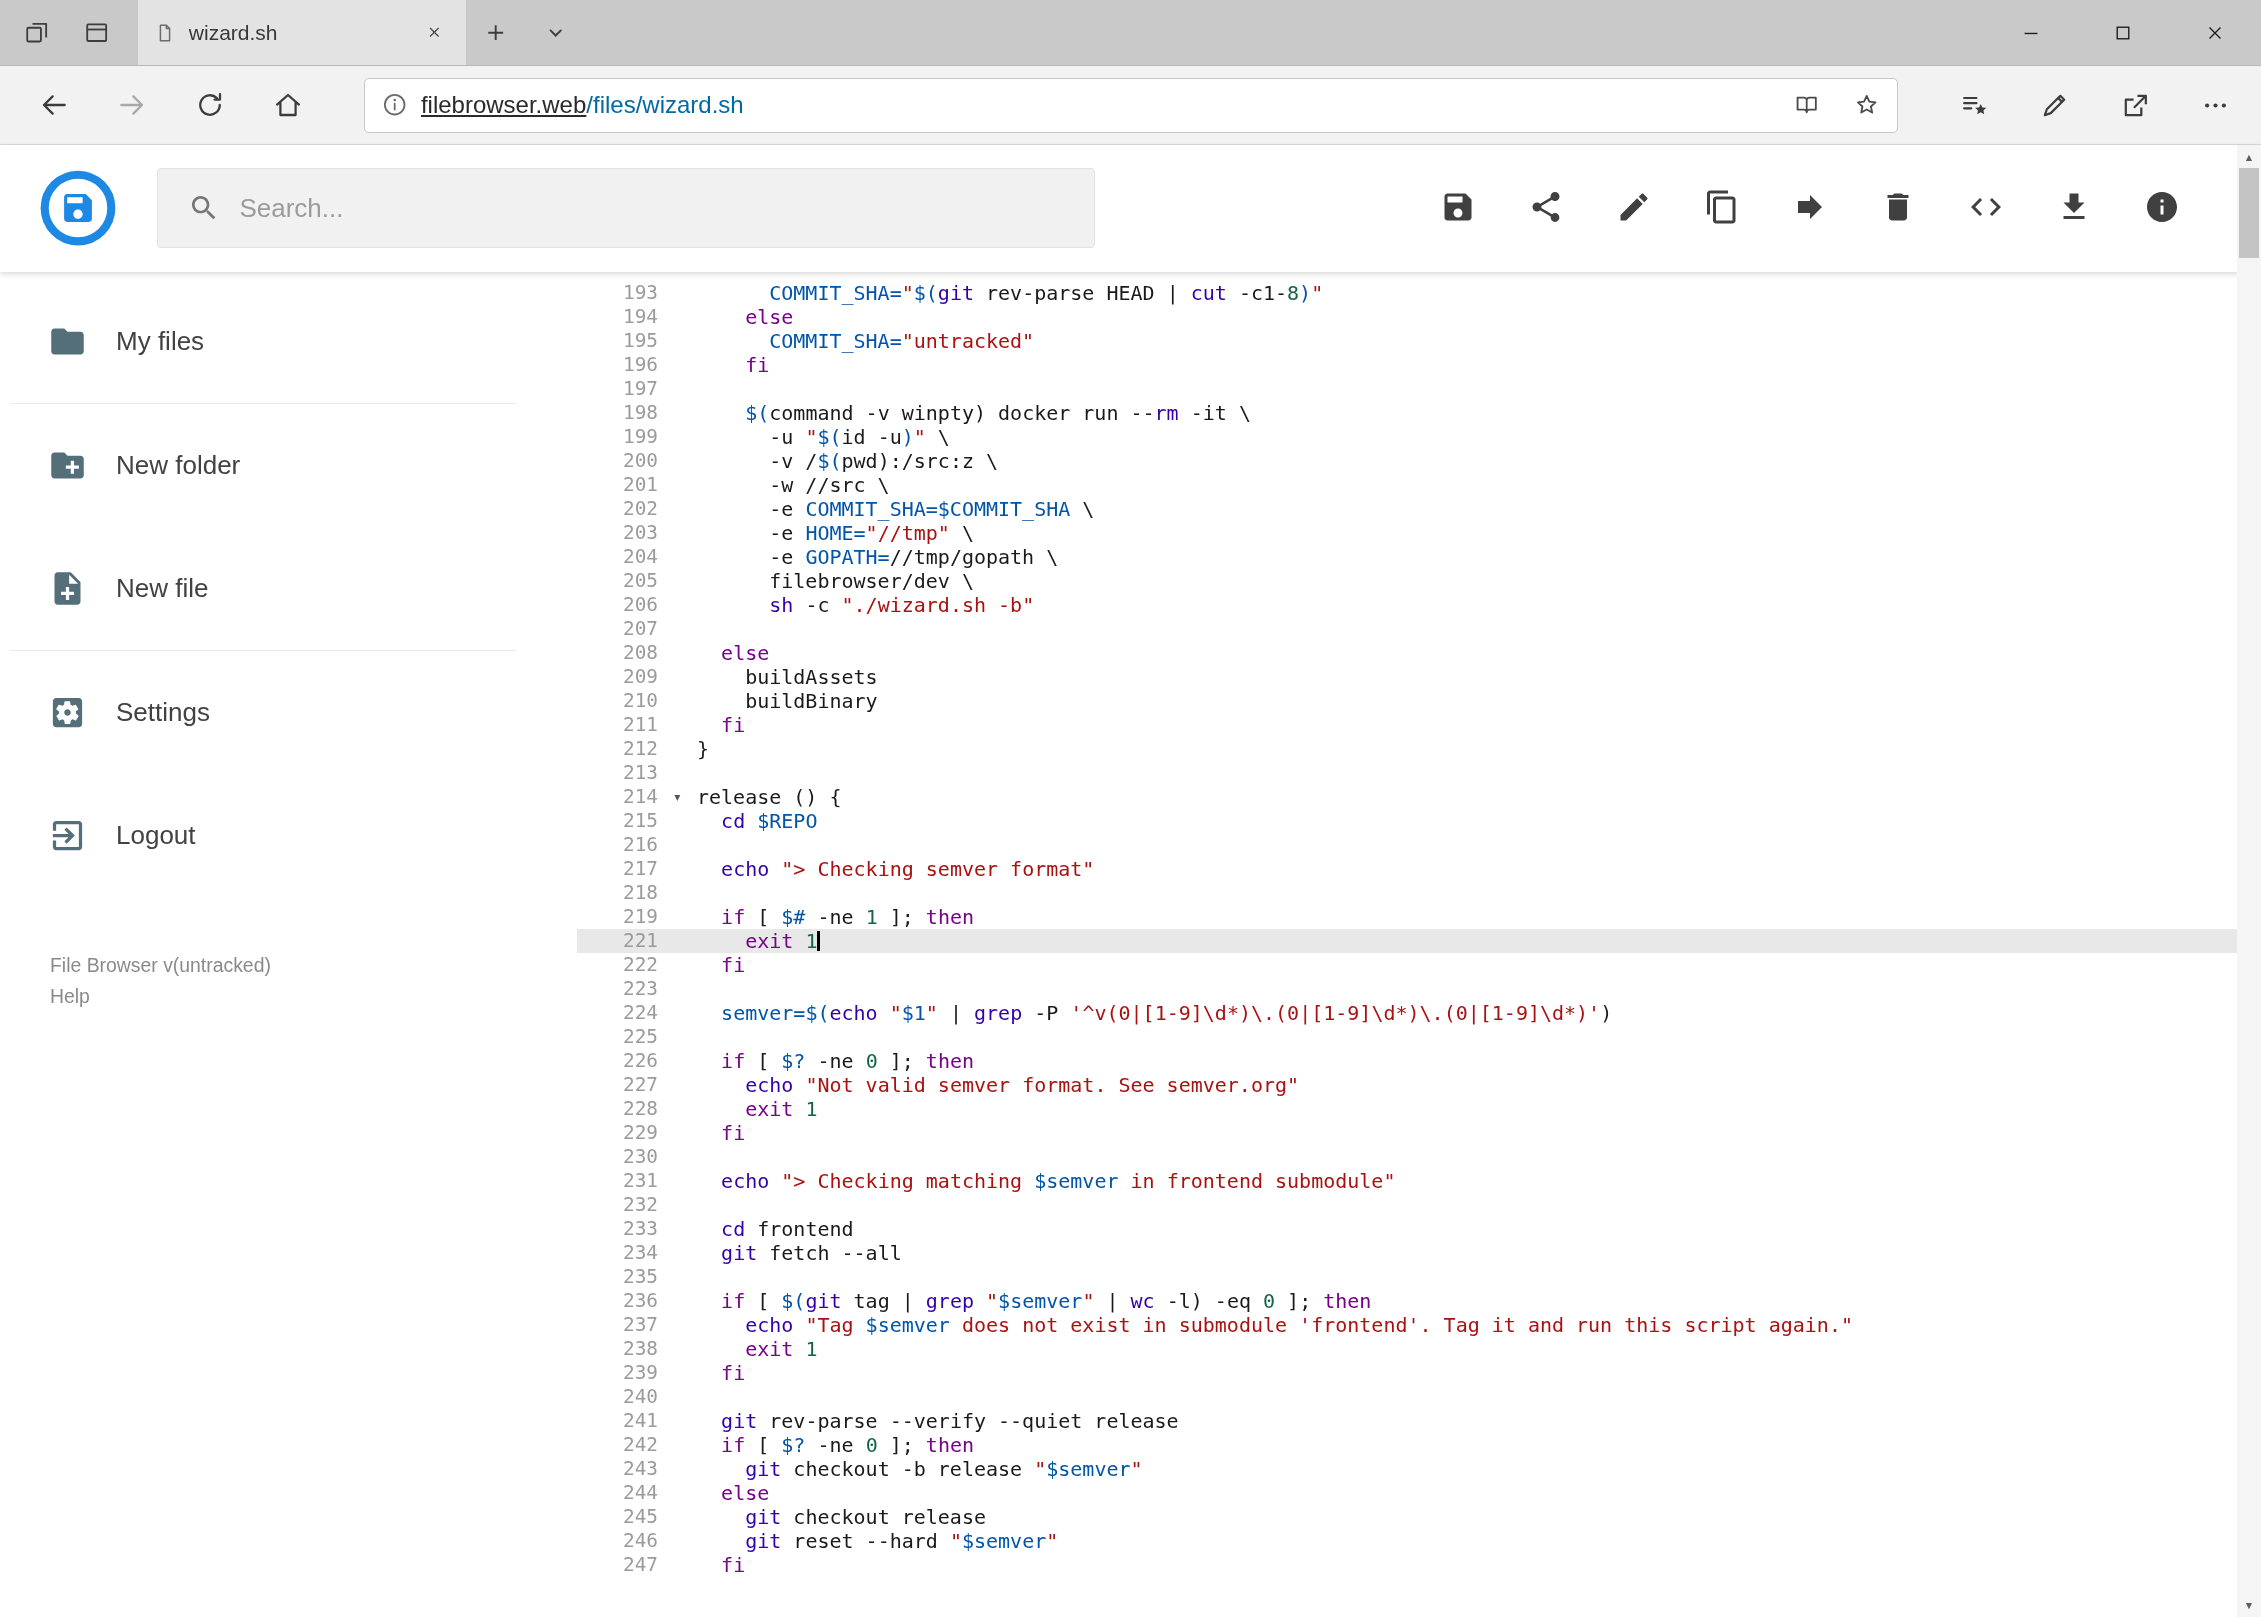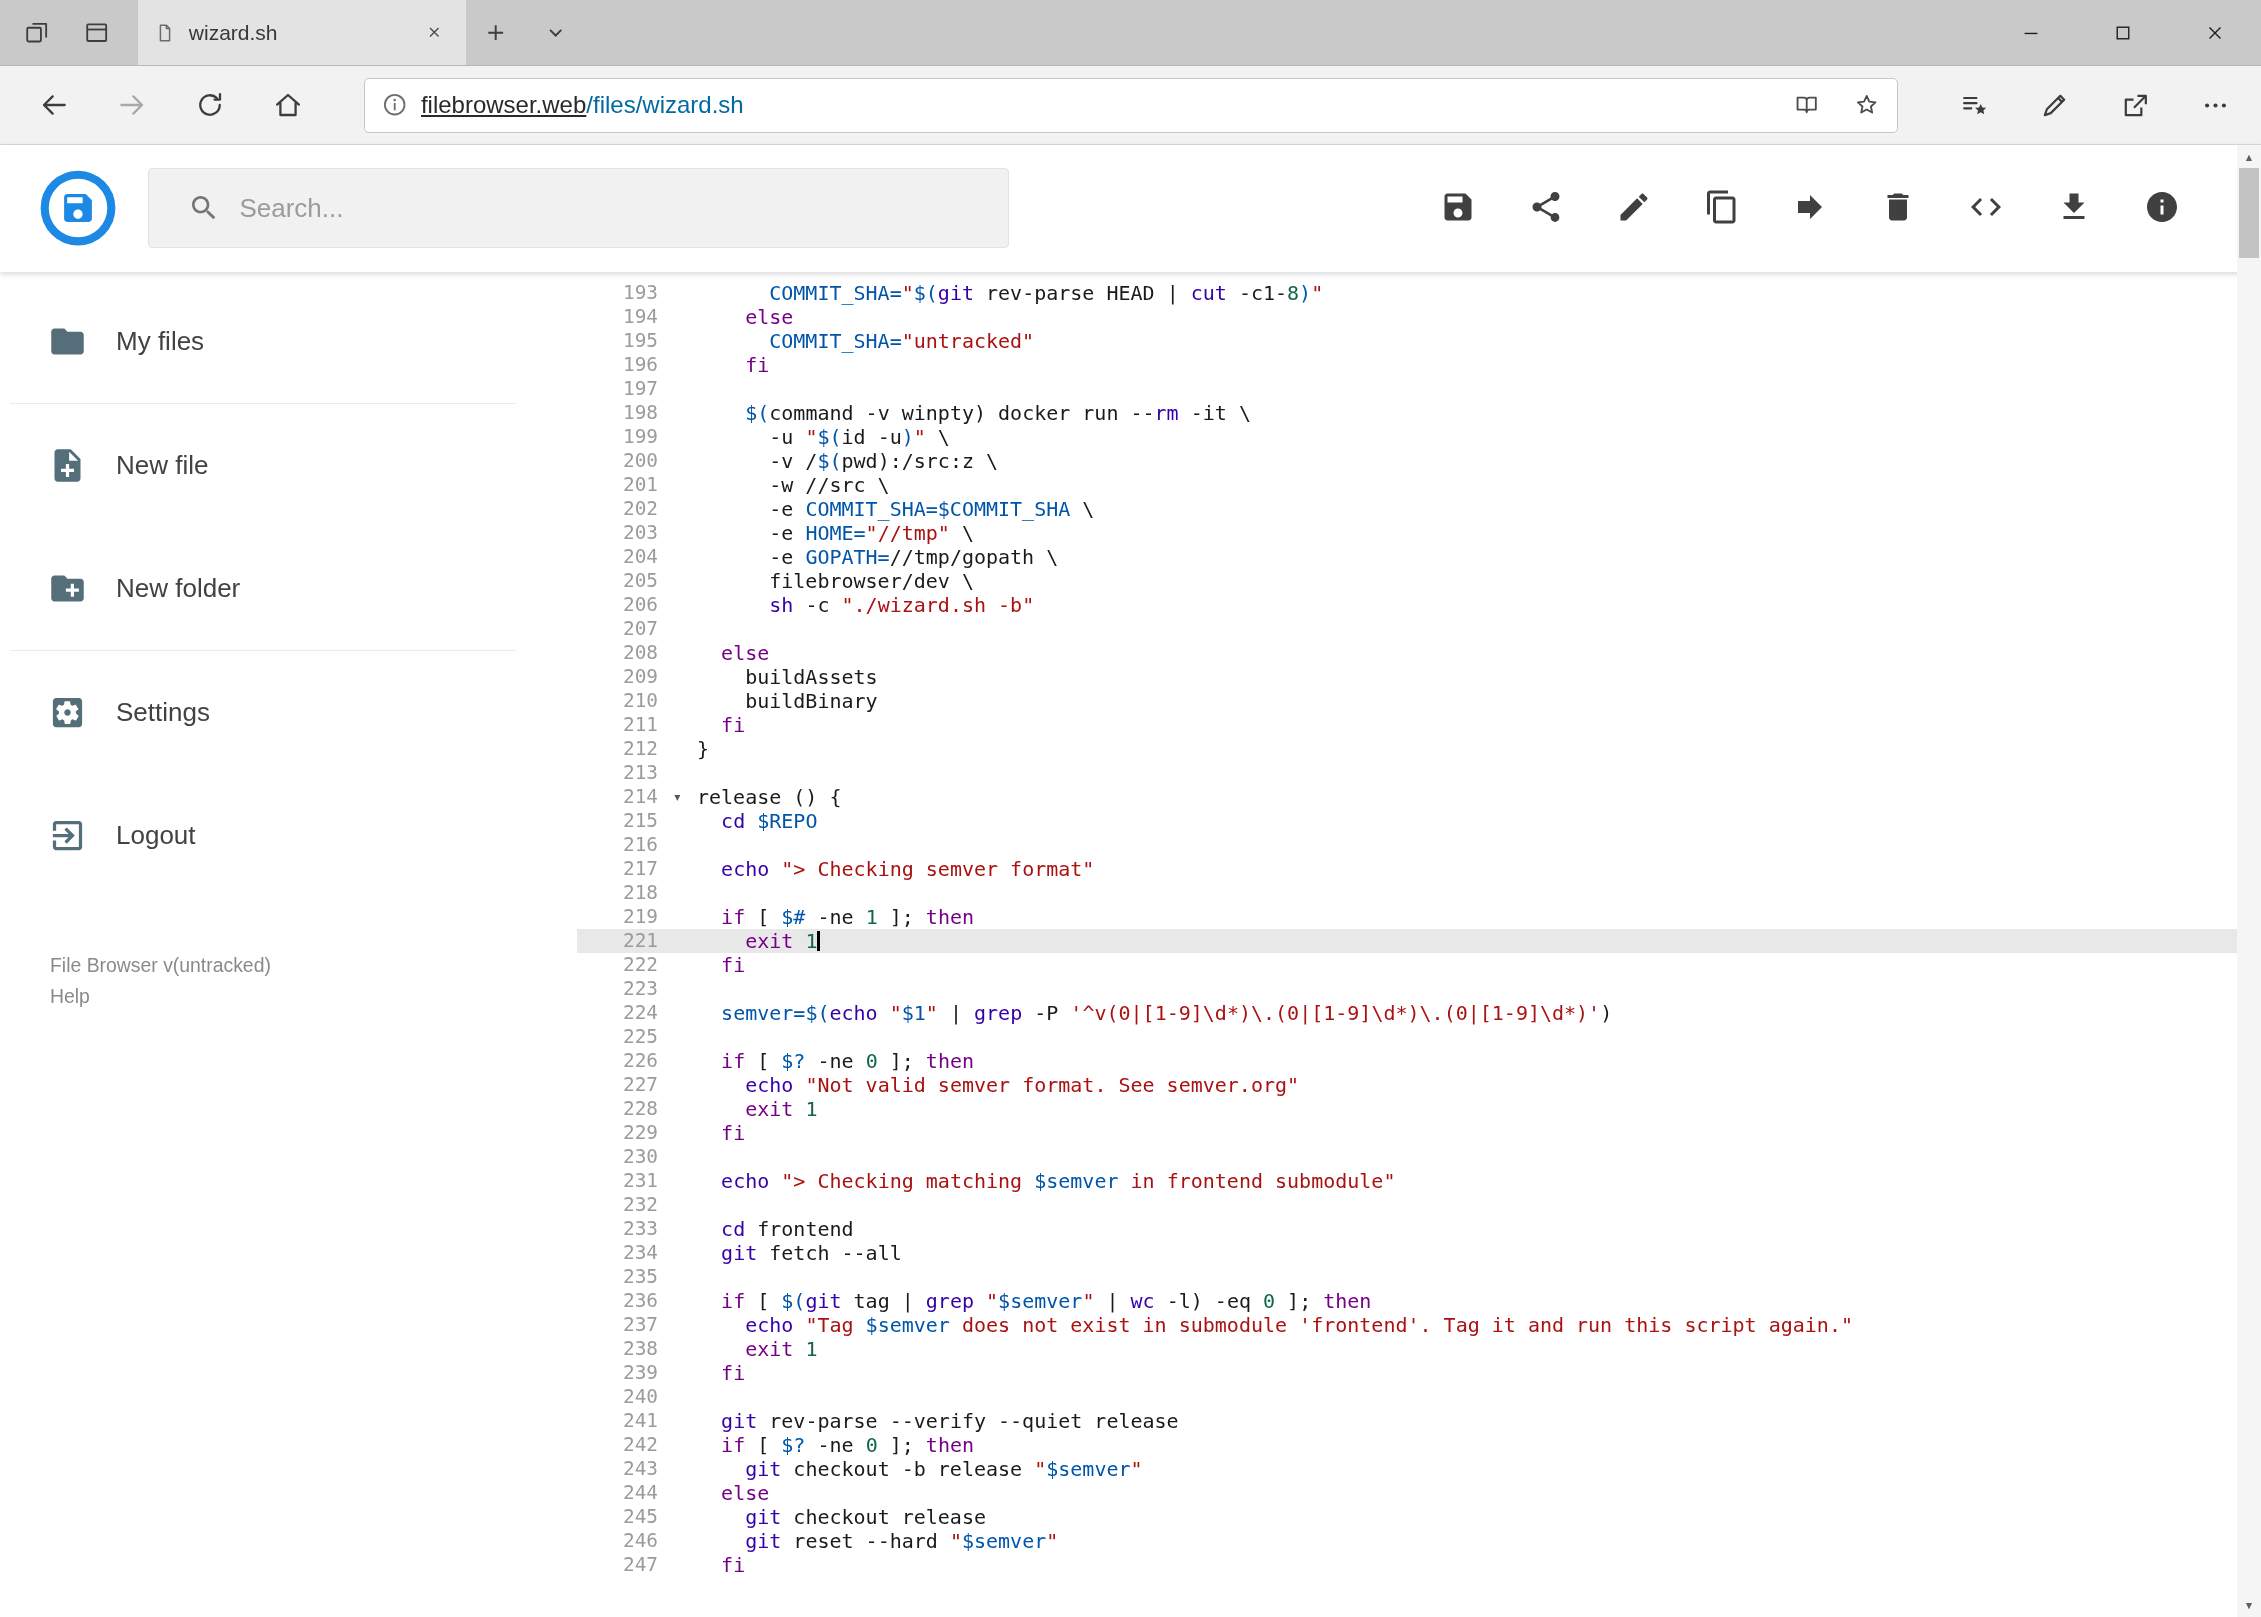--- a/index.html
+++ b/index.html
@@ -42,21 +42,21 @@
   .nav-right{margin-left:auto;display:flex;gap:22.6px;padding-right:1.6px;}
   .nav-right .nav-btn{width:58px;}
   .nav-right .nav-btn svg{width:31px;height:31px;}
 
   
   .page{position:absolute;top:145px;left:0;right:0;bottom:0;background:#fff;}
 
   .appheader{position:absolute;top:0;left:0;width:100%;height:127px;background:#fff;box-shadow:0 2.4px 5.7px rgba(0,0,0,.16);z-index:5;}
   .logo{position:absolute;left:39px;top:24px;width:78px;height:78px;color:var(--accent);}
   .logo svg{width:100%;height:100%;}
-  .search{position:absolute;left:148px;top:23.4px;width:861px;height:80px;background:#f1f1f1;border:0.8px solid #e3e3e3;border-radius:4px;display:flex;align-items:center;padding:0 39px;gap:19.4px;}
+  .search{position:absolute;left:157px;top:23.4px;width:938px;height:80px;background:#f1f1f1;border:0.8px solid #e3e3e3;border-radius:4px;display:flex;align-items:center;padding:0 30px;gap:19.4px;}
   .search .s-ic{color:#757575;display:flex;}
   .search .s-ic svg{width:32px;height:32px;}
   .search .placeholder{font-size:26px;color:#9b9b9b;}
   .actions{position:absolute;right:81px;top:0;height:127px;display:flex;align-items:center;gap:52px;}
   .act-btn{width:36px;height:36px;color:#404040;display:flex;align-items:center;justify-content:center;}
   .act-btn svg{width:36px;height:36px;}
 
   
   .sidebar{position:absolute;left:0;top:127px;width:577px;bottom:0;background:#fff;z-index:2;padding-top:8px;}
   .sb-item{height:123px;display:flex;align-items:center;gap:29px;padding-left:48px;cursor:pointer;}
@@ -299,32 +299,32 @@
               <svg viewBox="0 0 24 24" fill="currentColor">
                 <path d="M10 4H4c-1.1 0-2 .9-2 2v12c0 1.1.9 2 2 2h16c1.1 0 2-.9 2-2V8c0-1.1-.9-2-2-2h-8l-2-2z"></path>
               </svg>
             </span>
             <span class="sb-label">My files</span>
           </div>
           <div class="sb-div"></div>
           <div class="sb-item">
             <span class="sb-ic">
               <svg viewBox="0 0 24 24" fill="currentColor">
+                <path d="M20 6h-8l-2-2H4c-1.1 0-2 .9-2 2v12c0 1.1.9 2 2 2h16c1.1 0 2-.9 2-2V8c0-1.1-.9-2-2-2zm-1 8h-3v3h-2v-3h-3v-2h3V9h2v3h3v2z"></path>
+              </svg>
+            </span>
+            <span class="sb-label">New folder</span>
+          </div>
+          <div class="sb-item">
+            <span class="sb-ic">
+              <svg viewBox="0 0 24 24" fill="currentColor">
                 <path d="M14 2H6c-1.1 0-2 .9-2 2v16c0 1.1.9 2 2 2h12c1.1 0 2-.9 2-2V8l-6-6zm2 14h-3v3h-2v-3H8v-2h3v-3h2v3h3v2zm-3-7V3.5L18.5 9H13z"></path>
               </svg>
             </span>
             <span class="sb-label">New file</span>
-          </div>
-          <div class="sb-item">
-            <span class="sb-ic">
-              <svg viewBox="0 0 24 24" fill="currentColor">
-                <path d="M20 6h-8l-2-2H4c-1.1 0-2 .9-2 2v12c0 1.1.9 2 2 2h16c1.1 0 2-.9 2-2V8c0-1.1-.9-2-2-2zm-1 8h-3v3h-2v-3h-3v-2h3V9h2v3h3v2z"></path>
-              </svg>
-            </span>
-            <span class="sb-label">New folder</span>
           </div>
           <div class="sb-div"></div>
           <div class="sb-item">
             <span class="sb-ic">
               <svg viewBox="0 0 24 24" fill="currentColor">
                 <path d="M12 10c-1.1 0-2 .9-2 2s.9 2 2 2 2-.9 2-2-.9-2-2-2zm7-7H5c-1.1 0-2 .9-2 2v14c0 1.1.9 2 2 2h14c1.1 0 2-.9 2-2V5c0-1.1-.9-2-2-2zm-1.75 9c0 .23-.02.46-.05.68l1.48 1.16c.13.11.17.3.08.45l-1.4 2.42c-.09.15-.27.21-.43.15l-1.74-.7c-.36.28-.76.51-1.18.69l-.26 1.85c-.03.17-.18.3-.35.3h-2.8c-.17 0-.32-.13-.35-.3l-.26-1.85c-.43-.18-.82-.41-1.18-.69l-1.74.7c-.16.06-.34 0-.43-.15l-1.4-2.42c-.09-.15-.05-.34.08-.45l1.48-1.16c-.03-.22-.05-.45-.05-.68s.02-.46.05-.68L5.19 10.2c-.13-.11-.17-.3-.08-.45l1.4-2.42c.09-.15.27-.21.43-.15l1.74.7c.36-.28.76-.51 1.18-.69l.26-1.85c.03-.17.18-.3.35-.3h2.8c.17 0 .32.13.35.3l.26 1.85c.43.18.82.41 1.18.69l1.74-.7c.16-.06.34 0 .43.15l1.4 2.42c.09.15.05.34-.08.45l-1.48 1.16c.03.22.05.45.05.68z"></path>
               </svg>
             </span>
             <span class="sb-label">Settings</span>
           </div>

